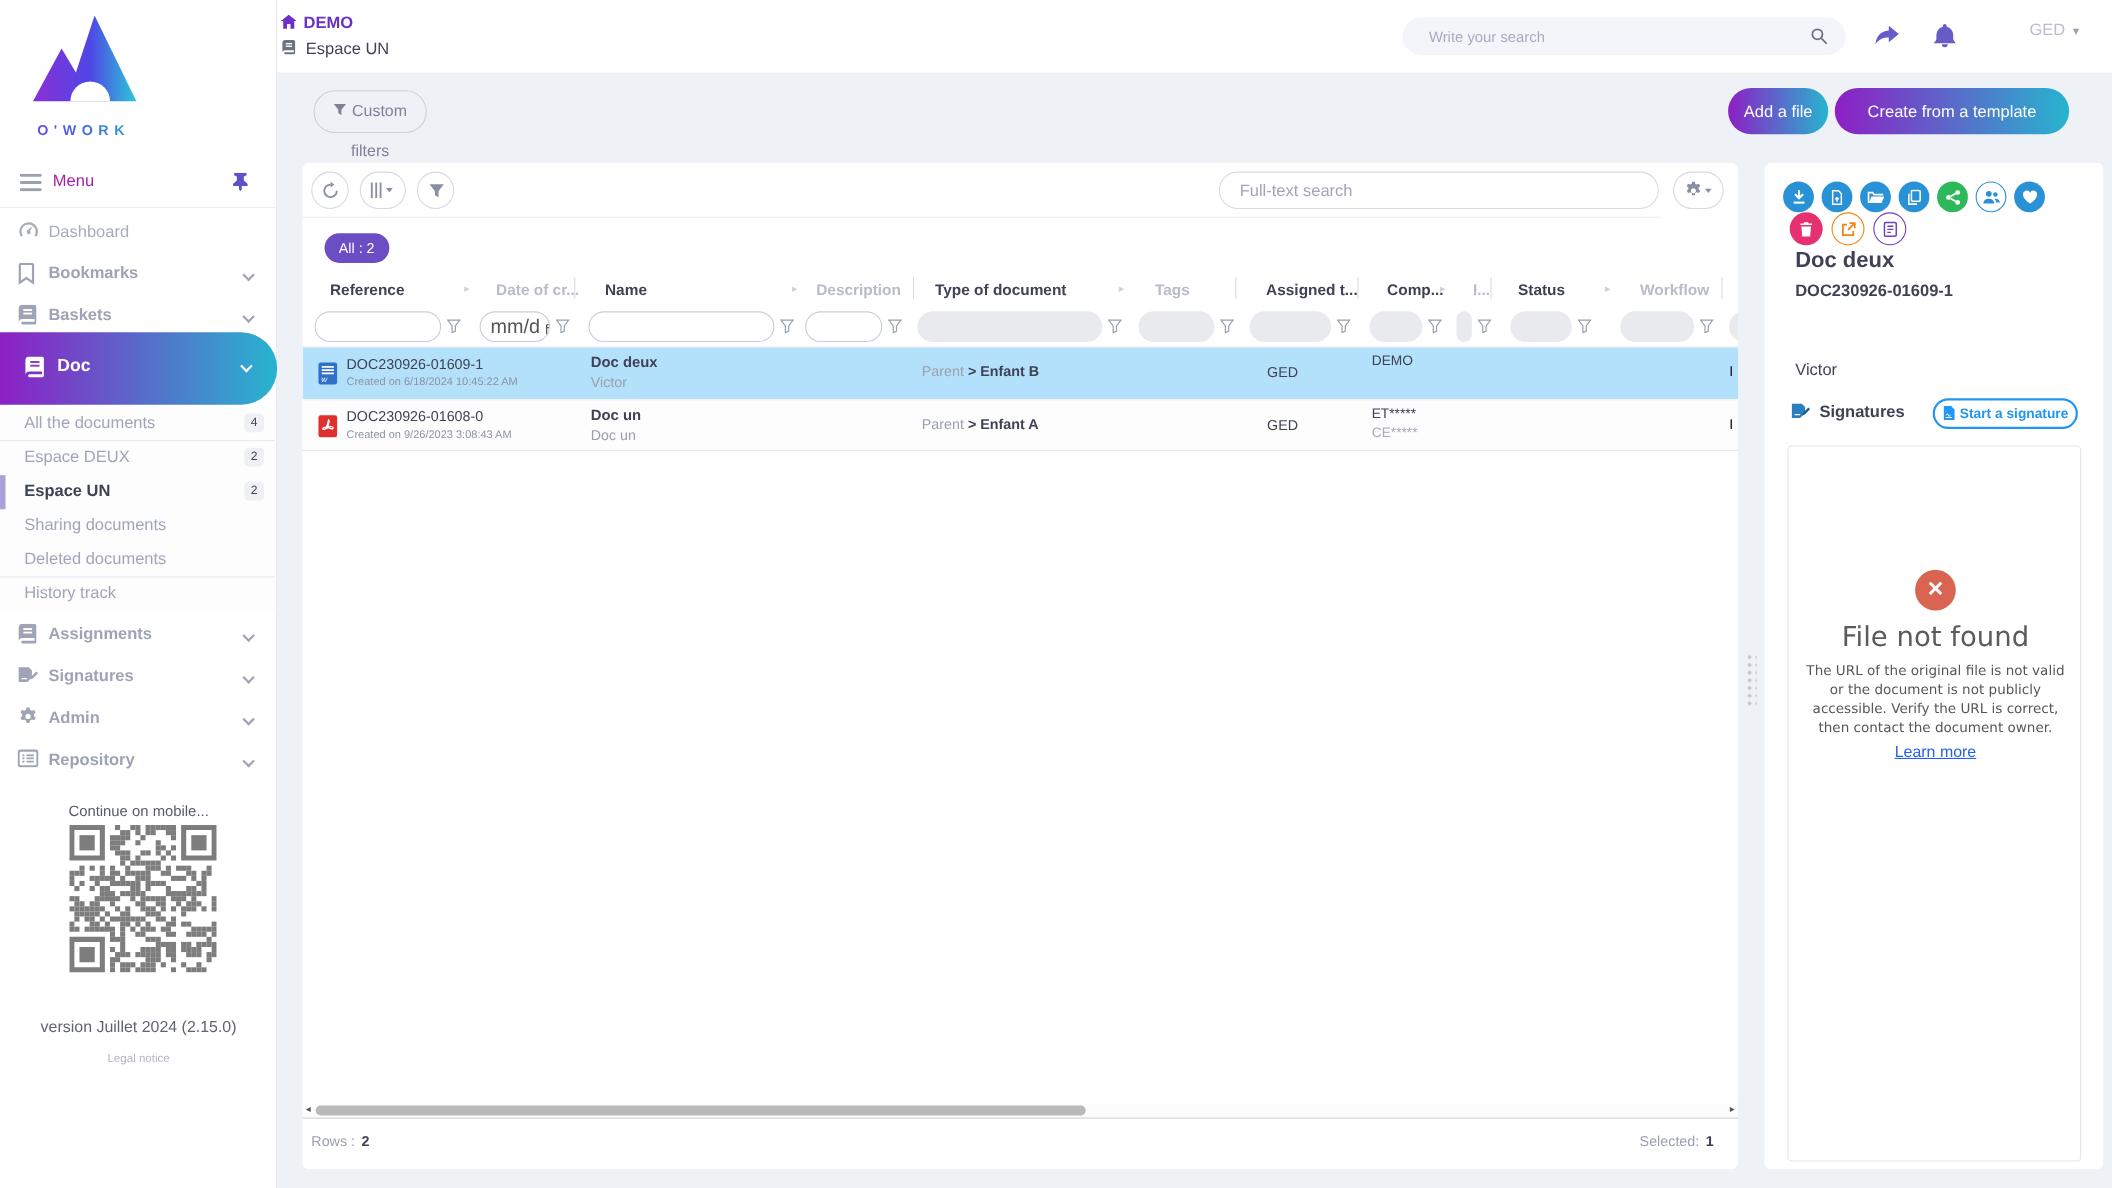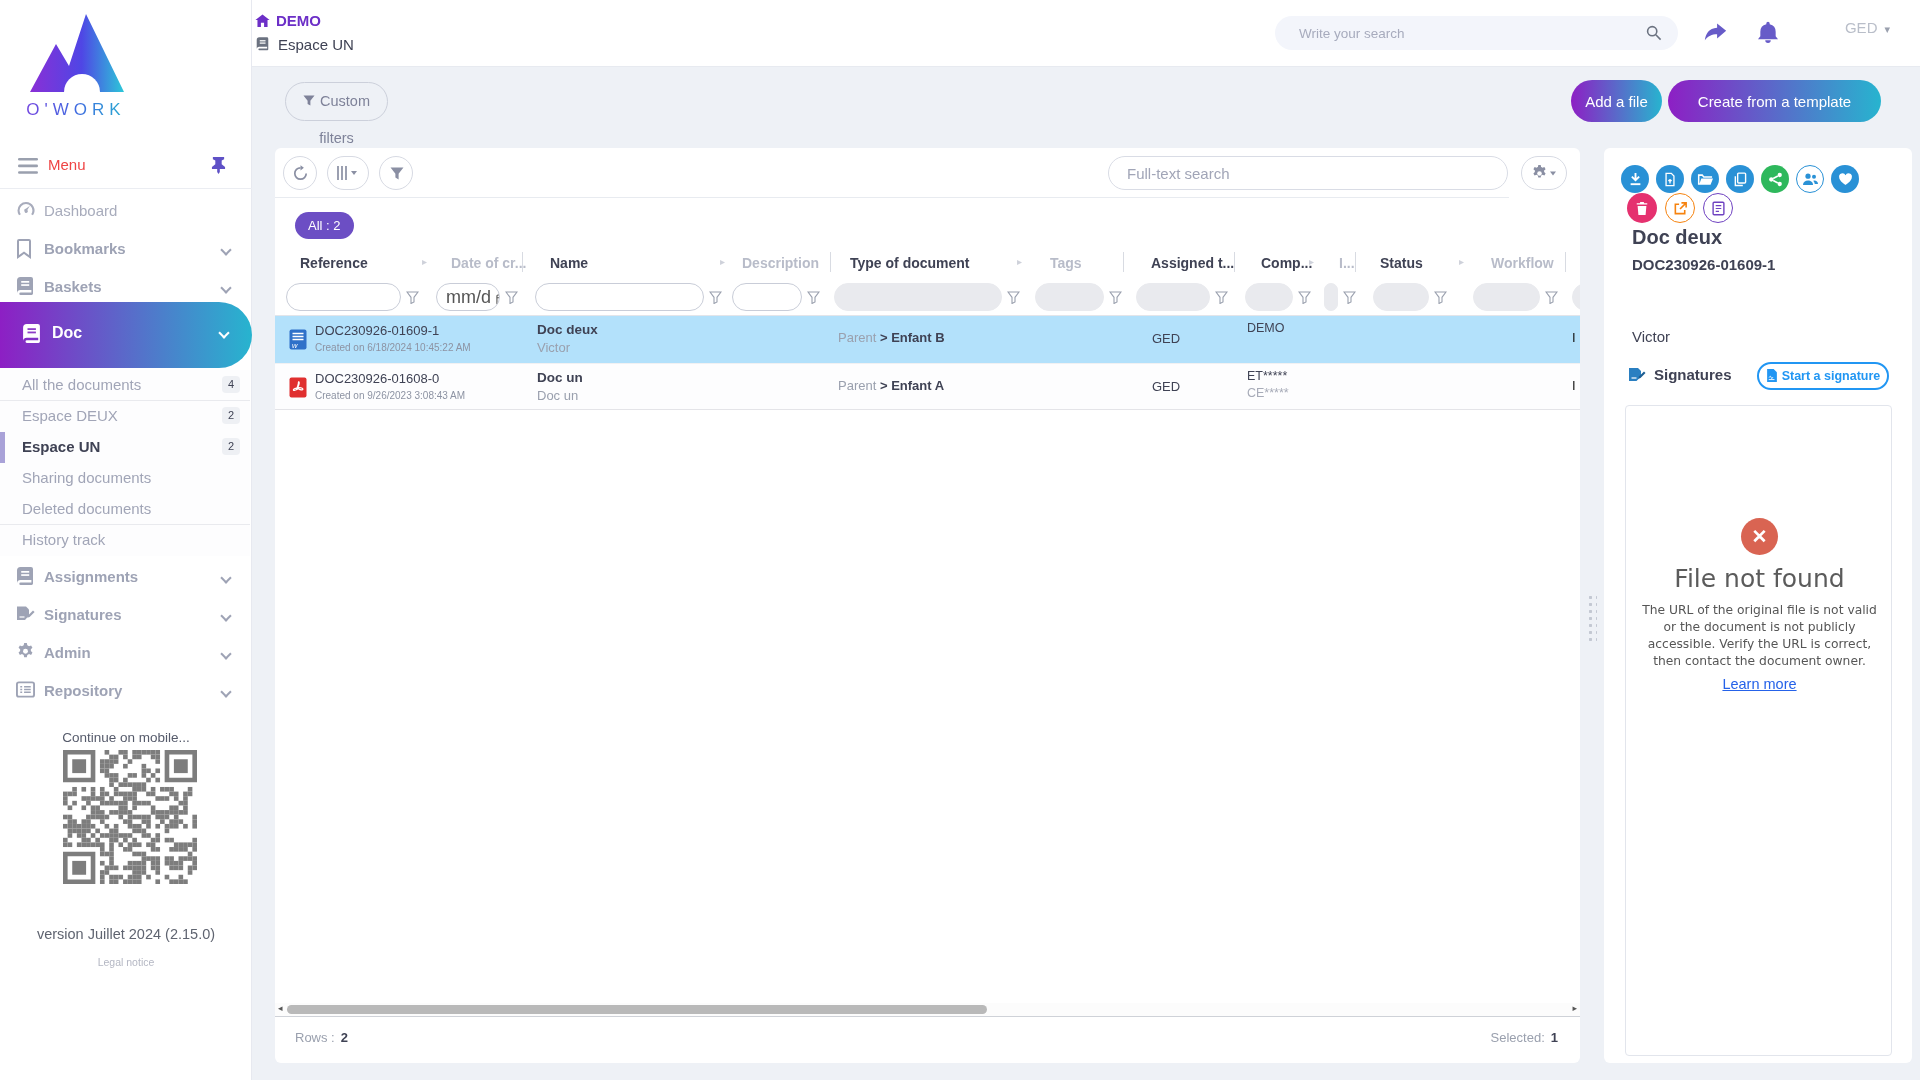--- a/index.html
+++ b/index.html
@@ -3,24 +3,24 @@
 <meta charset="utf-8">
 <style>
   * { margin:0; padding:0; box-sizing:border-box; }
   html,body { width:1920px; height:1080px; overflow:hidden; }
   body { font-family:"Liberation Sans", sans-serif; background:#eef1f6; color:#3f4254; position:relative; }
   .abs { position:absolute; }
 
   
   .sidebar { position:absolute; left:0; top:0; width:252px; height:1080px; background:#fff; border-right:1px solid #e7e9f0; z-index:5; }
   .logo-box { position:absolute; left:18px; top:10px; width:116px; text-align:center; }
-  .logo-text { margin-top:2px; font-size:17px; font-weight:normal; letter-spacing:5px;
+  .logo-text { margin-top:12px; font-size:13px; font-weight:bold; letter-spacing:5px;
     background:linear-gradient(90deg,#7a3fe0,#3f6ae0,#22b6cf); -webkit-background-clip:text; background-clip:text; color:transparent; }
   .menu-row { position:absolute; left:0; top:150px; width:252px; height:34px; }
-  .menu-label { position:absolute; left:48px; top:6px; font-size:15px; color:#ef4444; }
+  .menu-label { position:absolute; left:48px; top:6px; font-size:15px; color:#a21caf; }
   .side-div { position:absolute; left:0; top:188px; width:252px; border-top:1px solid #ebedf2; }
   .nav-item { position:absolute; left:0; width:252px; height:32px; }
   .nav-item .ic { position:absolute; left:16px; top:5px; }
   .nav-item .lbl { position:absolute; left:44px; top:6px; font-size:15px; color:#9ea3b5; font-weight:600; }
   .nav-item .lbl.light { font-weight:400; color:#a8acbc; }
   .chev { position:absolute; right:22px; top:12px; width:8px; height:8px; border-right:2px solid #9ea3b5; border-bottom:2px solid #9ea3b5; transform:rotate(45deg); }
   .doc-active { position:absolute; left:0; top:302px; width:252px; height:66px;
     background:linear-gradient(90deg,#8d1fc4,#27b4cf); border-radius:0 33px 33px 0; color:#fff; }
   .doc-active .lbl { position:absolute; left:52px; top:22px; font-size:16px; font-weight:bold; color:#fff;text-align:right; }
   .doc-active .ic { position:absolute; left:22px; top:22px; }
@@ -790,21 +790,21 @@
         <span class="cmp2">CE*****</span>
         <span class="edge">I</span>
       </div>
     </div>
   <div class="hscroll">
     <span class="ar" style="left:3px;">◂</span>
     <div class="thumb"></div>
     <span class="ar" style="right:3px;">▸</span>
   </div>
   <div class="tc-footer">
-    <span class="grp" style="left:20px;"><span>Rows :</span><b>2</b></span>
+    <span class="grp" style="left:8px;"><span>Rows :</span><b>2</b></span>
     <span class="grp" style="right:22px;"><span>Selected:</span><b>1</b></span>
   </div>
 </main>
 
 <div class="gutter-dots"></div>
 
 <section class="panel">
   <div id="panel-icons">
       <span class="pic" style="left: 17px; top: 17px; background: rgb(41, 145, 214);">
         <svg width="15" height="15" viewBox="0 0 16 16">

